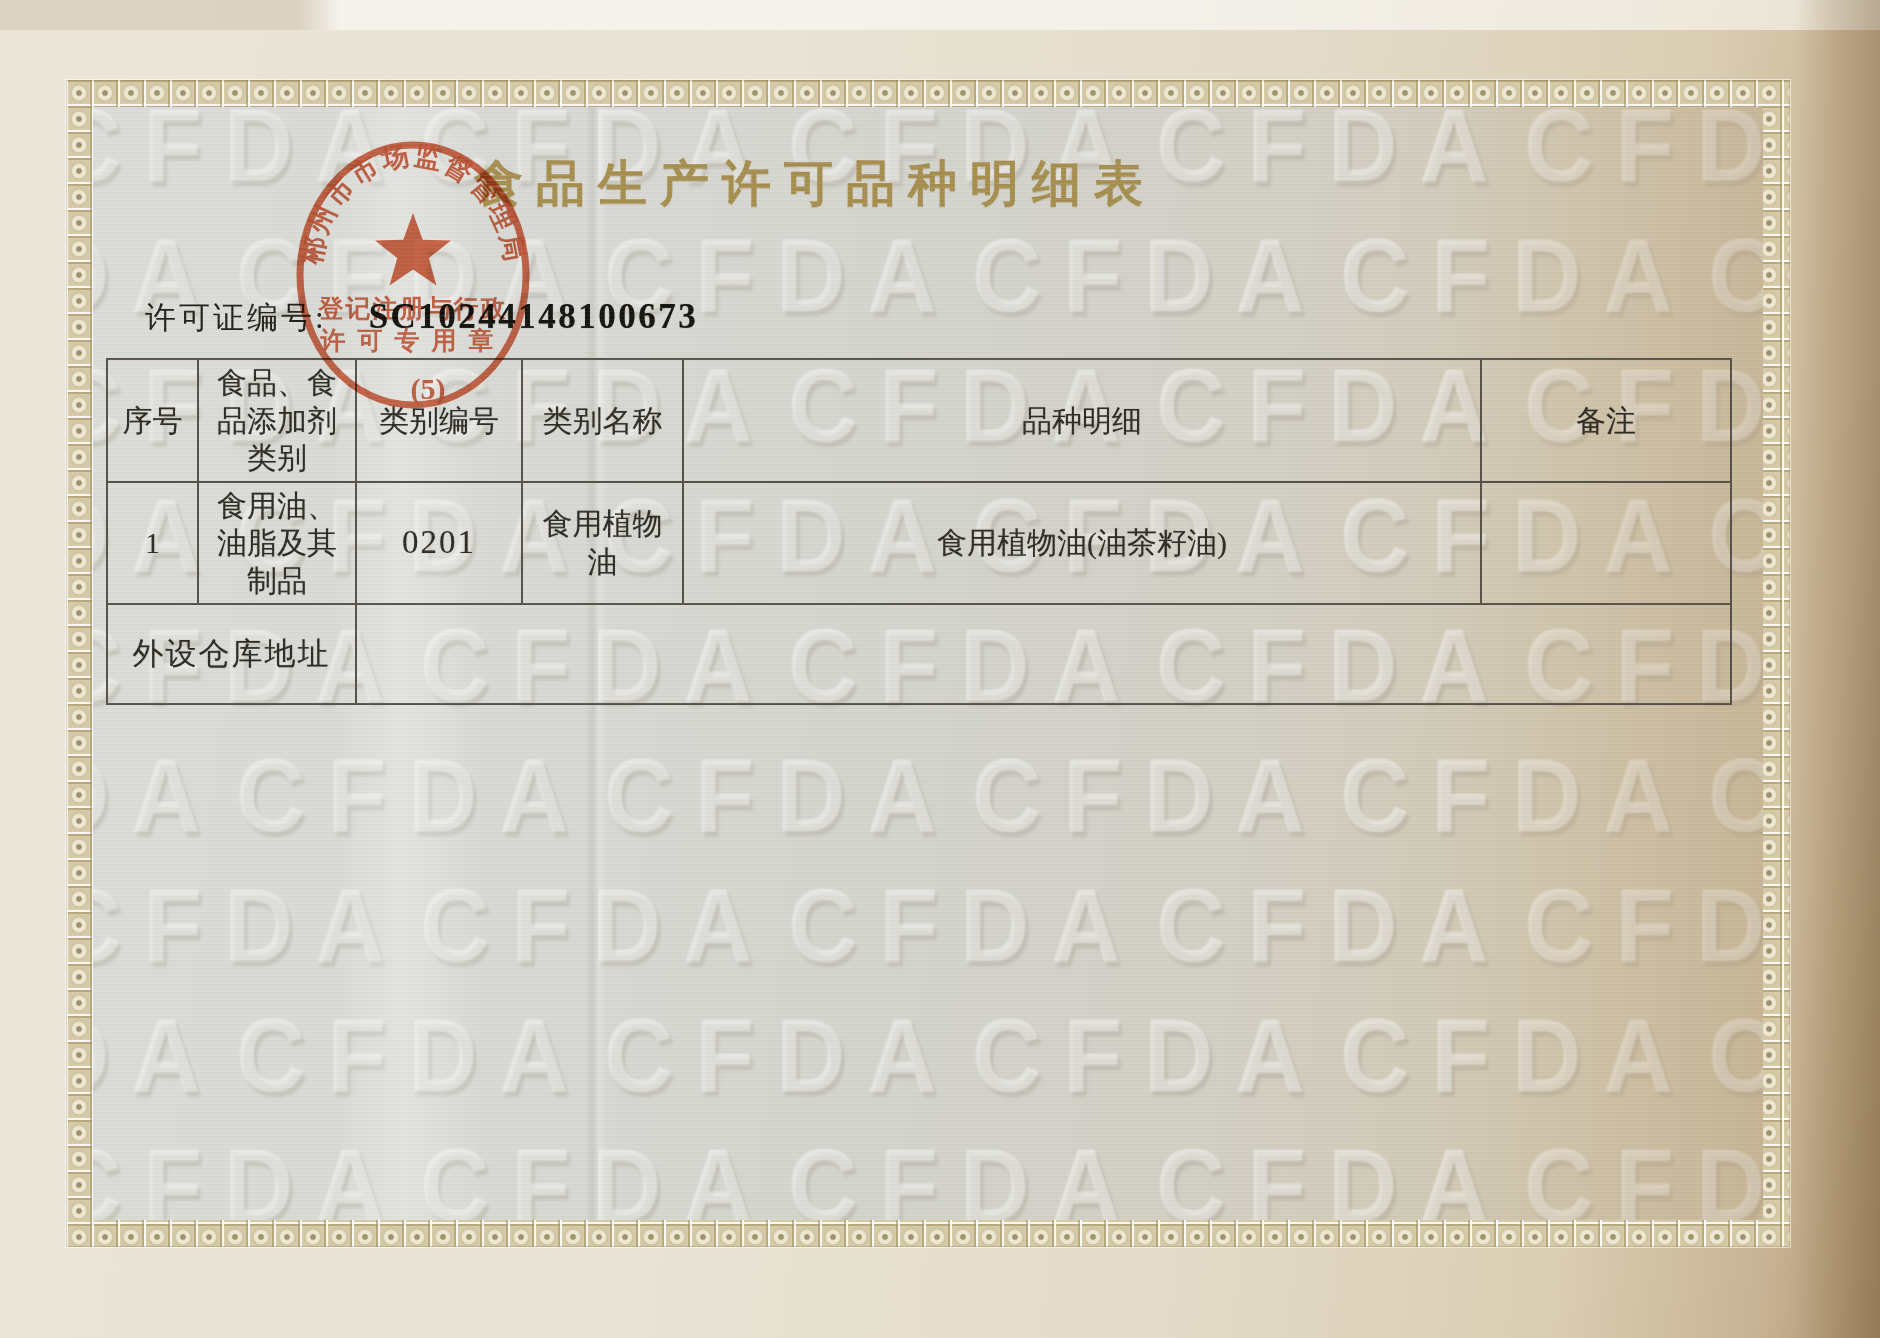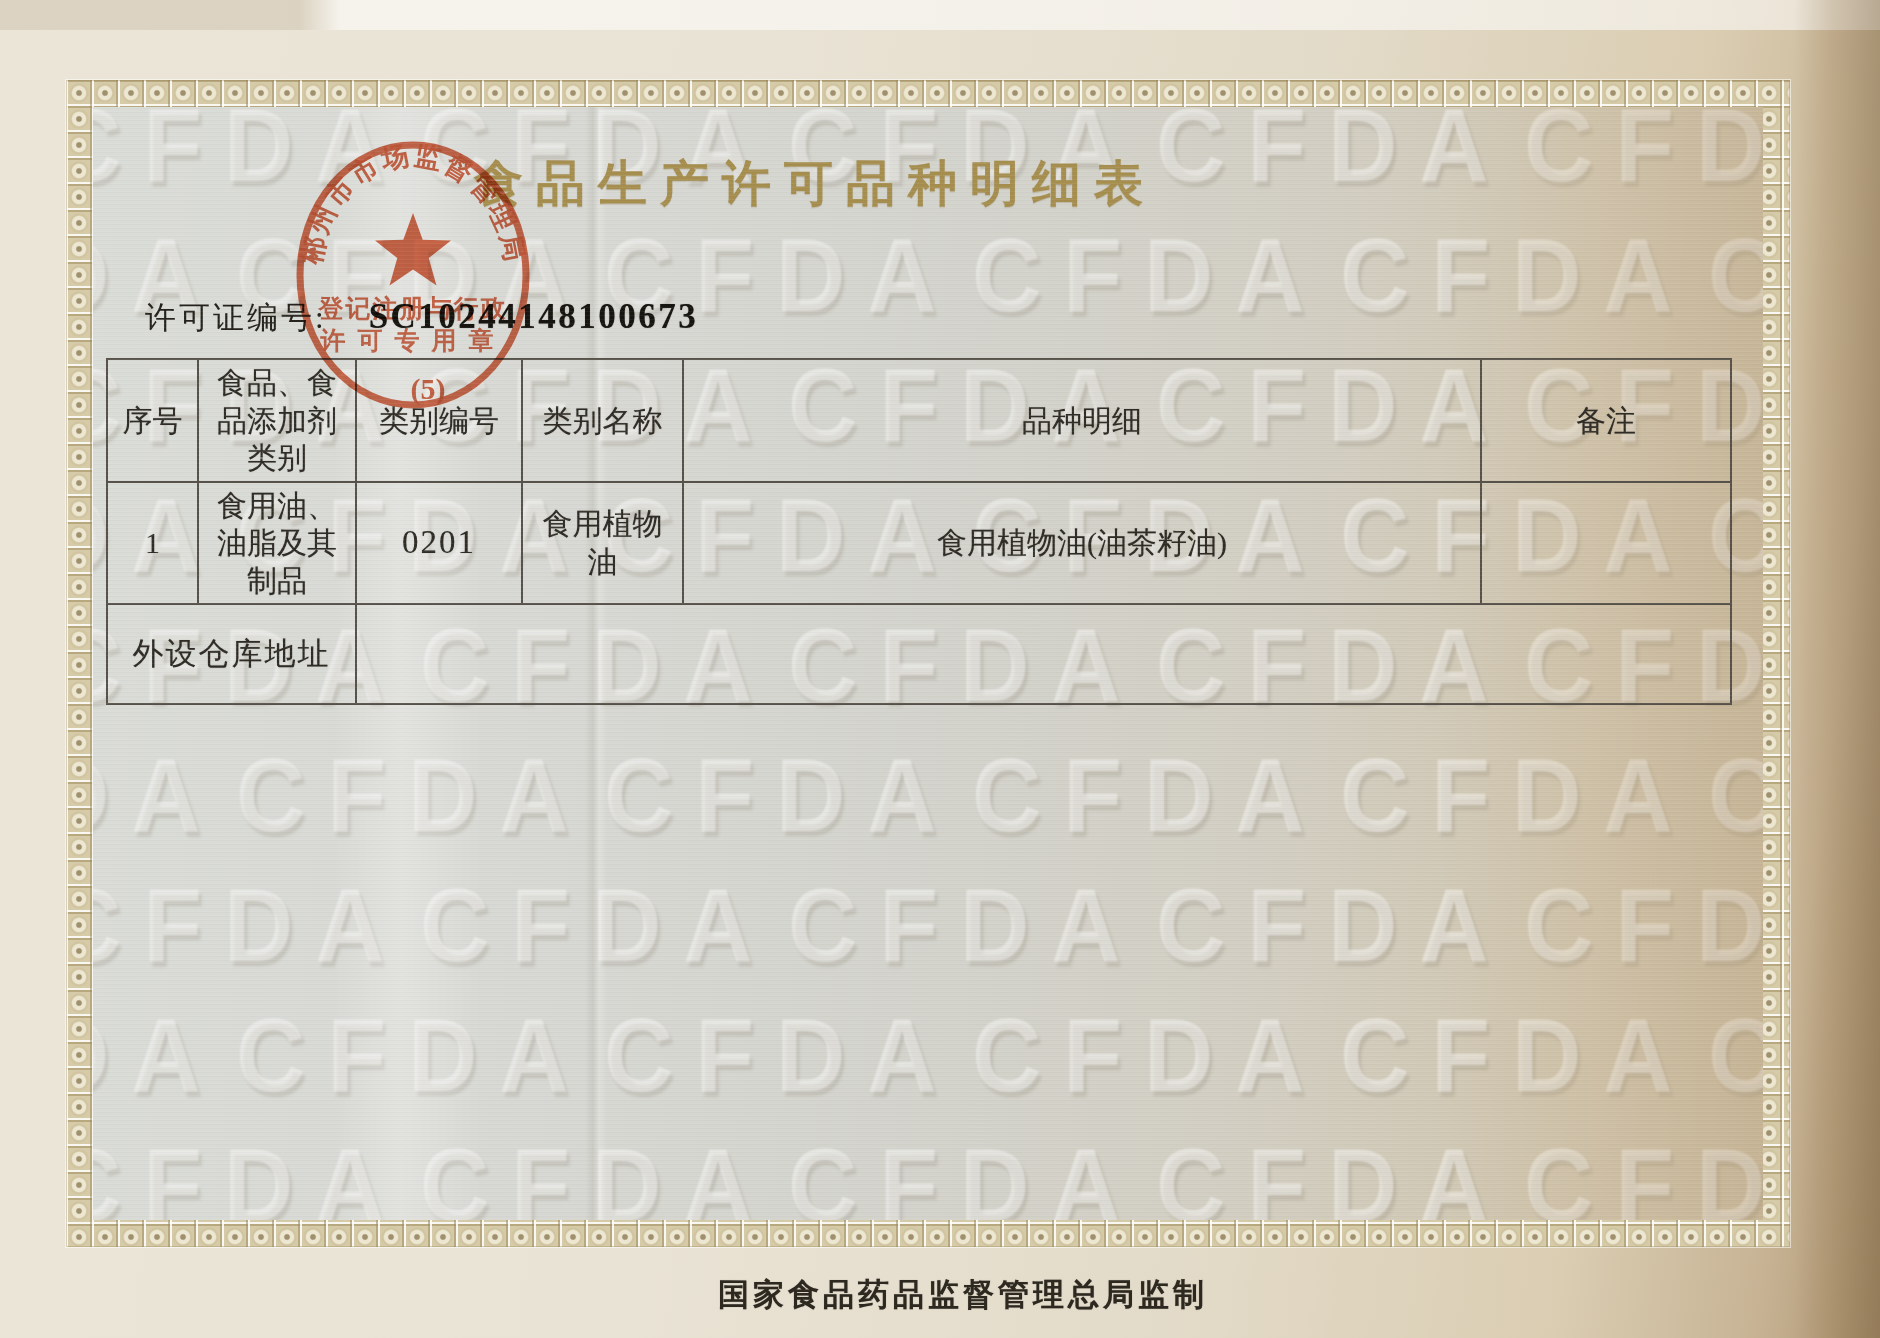--- a/index.html
+++ b/index.html
@@ -197,15 +197,14 @@
           <textPath href="#arcpath" startOffset="50%" text-anchor="middle">郴州市市场监督管理局</textPath>
         </text>
         <text x="150" y="182" text-anchor="middle" font-size="25" font-weight="bold" fill="#d0512e" opacity="0.9" letter-spacing="2" font-family="Liberation Serif, serif">登记注册与行政</text>
         <text x="150" y="214" text-anchor="middle" font-size="25" font-weight="bold" fill="#d0512e" opacity="0.88" letter-spacing="12" font-family="Liberation Serif, serif">许可专用章</text>
         <text x="165" y="264" text-anchor="middle" font-size="30" font-weight="bold" fill="#d0512e" opacity="0.9" font-family="Liberation Serif, serif">(5)</text>
       </svg>
 
     </div>
   </div>
 
-  <div class="footer">国家食品药品监督管理总局监制</div>
   <div class="right-page-edge"></div>
 </div>
 
 </body></html>

